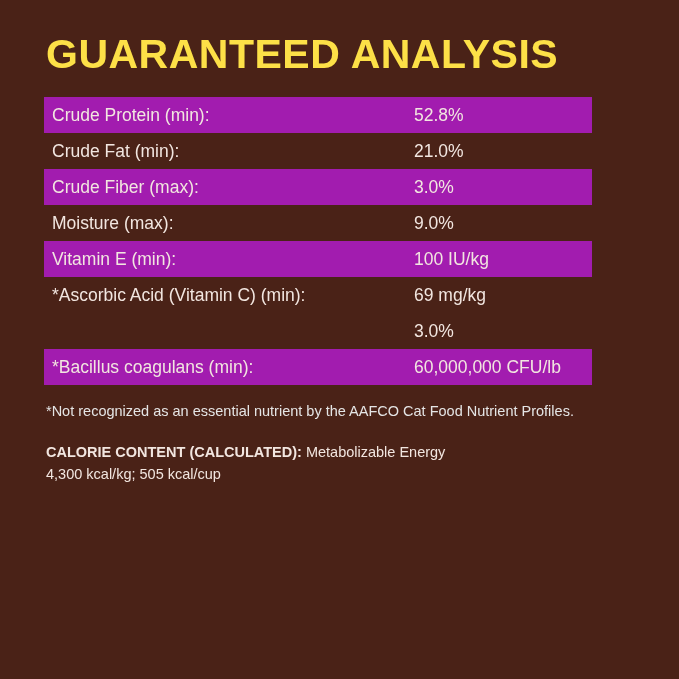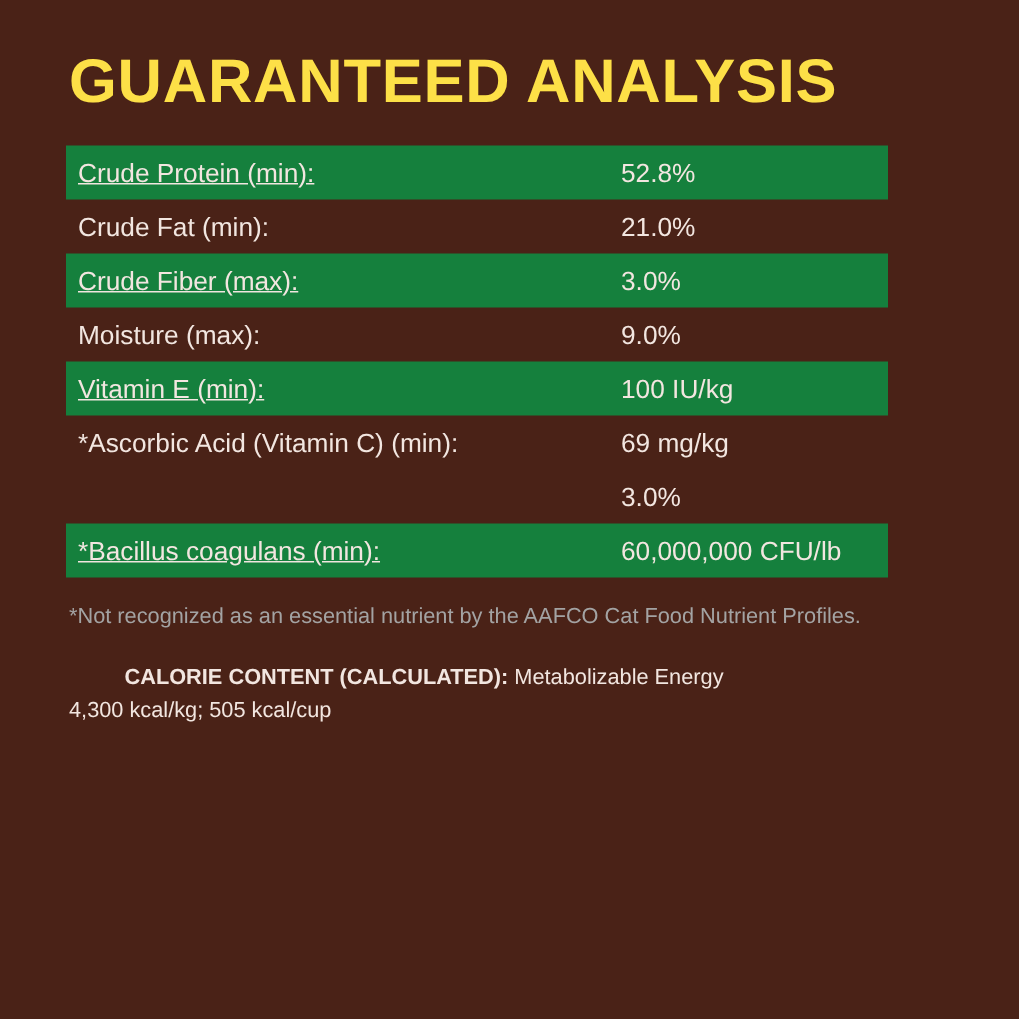--- a/index.html
+++ b/index.html
@@ -31,54 +31,52 @@
     width: 548px;
   }
   .row {
     display: flex;
     align-items: center;
     height: 36px;
     color: #f2e6e0;
     font-size: 17.5px;
   }
   .row.alt {
-    background: #15803d;
-    text-decoration: underline;
+    background: #a21caf;
   }
   .row .label {
     padding-left: 8px;
     white-space: nowrap;
   }
   .row .value {
     position: absolute;
     left: 370px;
     white-space: nowrap;
   }
   .row-inner {
     position: relative;
     width: 100%;
     display: flex;
     align-items: center;
   }
   .footnote {
     margin-top: 18px;
     margin-left: 2px;
-    color: #a3a3a3;
+    color: #e5e5e5;
     font-size: 14.5px;
   }
   .calorie {
     margin-top: 22px;
     margin-left: 2px;
     color: #f2e6e0;
     font-size: 14.5px;
     line-height: 1.55;
   }
   .calorie .heading {
     font-weight: bold;
-    margin-left: 37px;
   }
 </style>
 </head>
 <body>
 
 <div class="panel">
 
   <h1 class="title">GUARANTEED ANALYSIS</h1>
 
   <div class="table">

